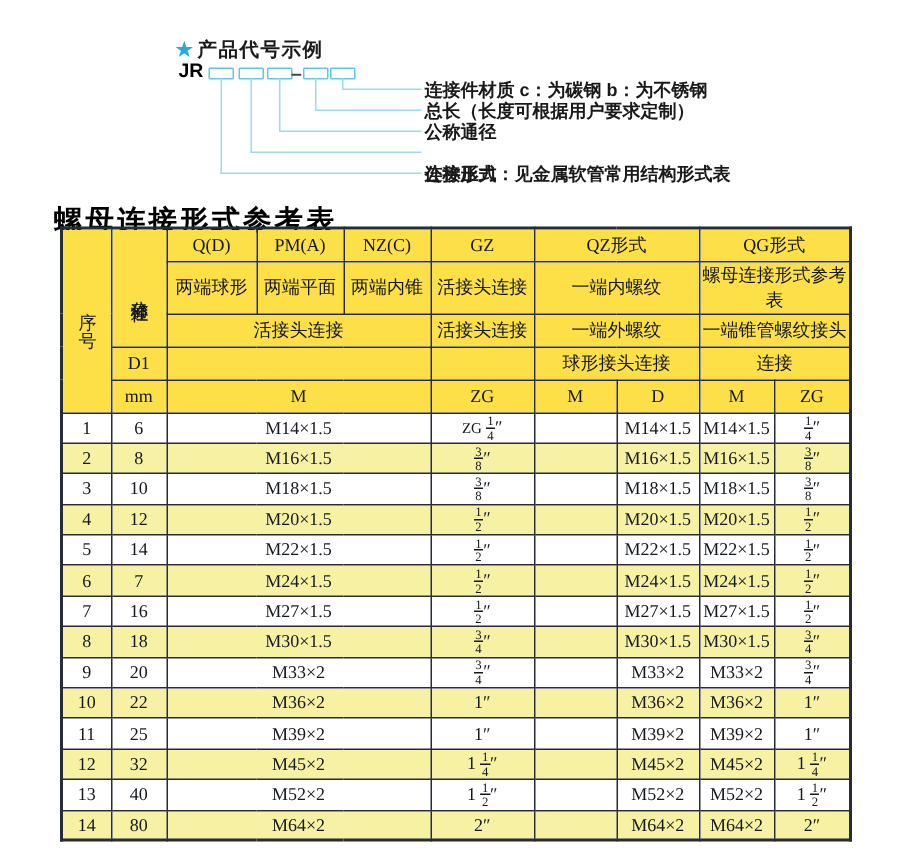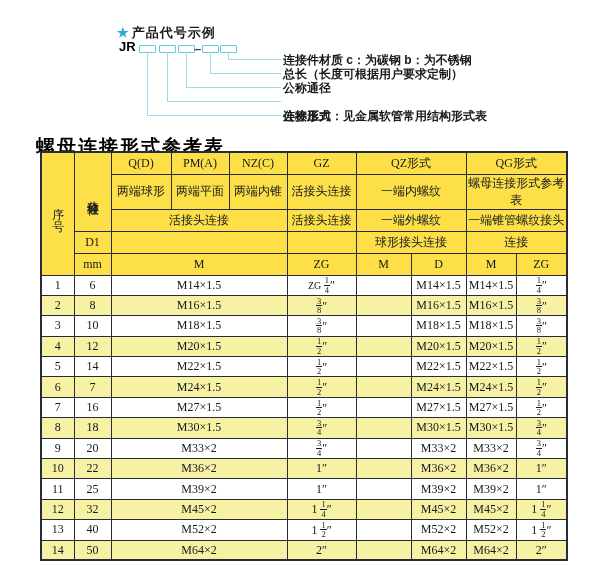--- a/index.html
+++ b/index.html
@@ -257,21 +257,21 @@
           <td>40</td>
           <td colspan="3">M52×2</td>
           <td>1 <span class="fr"><span class="n">1</span><span class="d">2</span></span>″</td>
           <td></td>
           <td>M52×2</td>
           <td>M52×2</td>
           <td>1 <span class="fr"><span class="n">1</span><span class="d">2</span></span>″</td>
         </tr>
         <tr class="alt">
           <td>14</td>
-          <td>50</td>
+          <td>80</td>
           <td colspan="3">M64×2</td>
           <td>2″</td>
           <td></td>
           <td>M64×2</td>
           <td>M64×2</td>
           <td>2″</td>
         </tr>
       </tbody>
   </table>
 

